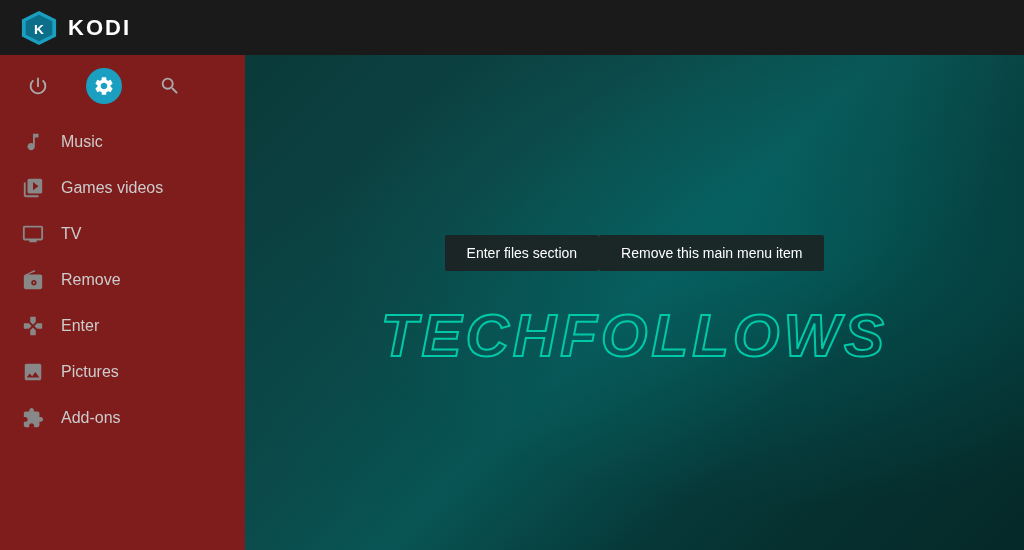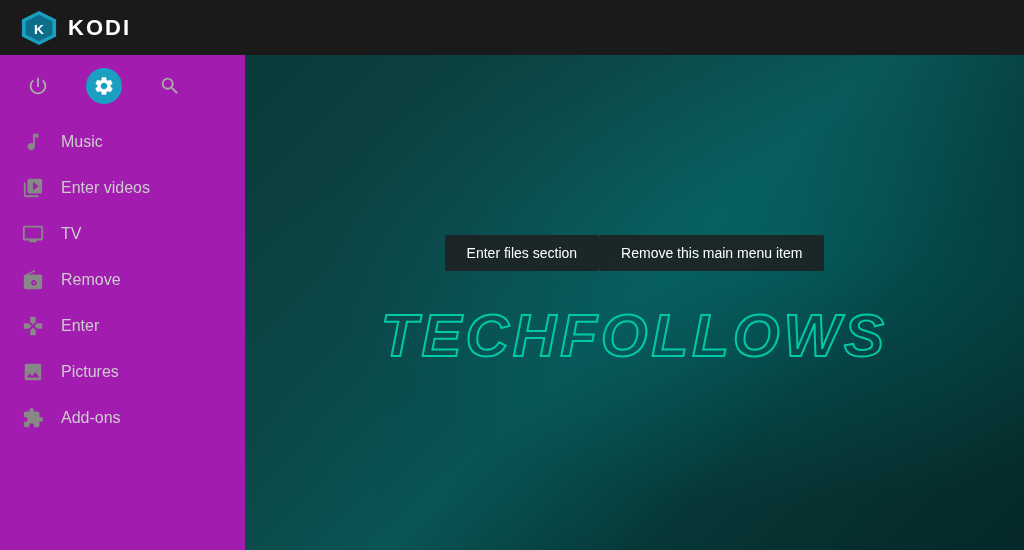--- a/index.html
+++ b/index.html
@@ -53,21 +53,21 @@
     
     .main {
       display: flex;
       flex: 1;
       overflow: hidden;
     }
 
     
     .sidebar {
       width: 245px;
-      background: #a21caf;
+      background: #7f1d1d;
       display: flex;
       flex-direction: column;
       padding-top: 5px;
       flex-shrink: 0;
     }
 
     .sidebar-top-icons {
       display: flex;
       align-items: center;
       padding: 8px 20px 15px 20px;
@@ -241,21 +241,21 @@
       </div>
       <span class="sidebar-label">Music</span>
     </div>
 
     <div class="sidebar-item">
       <div class="sidebar-icon">
         <svg class="svg-icon" viewBox="0 0 24 24">
             <path d="M4 6H2v14c0 1.1.9 2 2 2h14v-2H4V6zm16-4H8c-1.1 0-2 .9-2 2v12c0 1.1.9 2 2 2h12c1.1 0 2-.9 2-2V4c0-1.1-.9-2-2-2zm-8 12.5v-9l6 4.5-6 4.5z" fill="#888"></path>
           </svg>
       </div>
-      <span class="sidebar-label">Enter videos</span>
+      <span class="sidebar-label">Games videos</span>
     </div>
 
     <div class="sidebar-item">
       <div class="sidebar-icon">
         <svg class="svg-icon" viewBox="0 0 24 24">
             <path d="M21 3H3c-1.1 0-2 .9-2 2v12c0 1.1.9 2 2 2h5v2h8v-2h5c1.1 0 1.99-.9 1.99-2L23 5c0-1.1-.9-2-2-2zm0 14H3V5h18v12z" fill="#888"></path>
           </svg>
       </div>
       <span class="sidebar-label">TV</span>
     </div>

